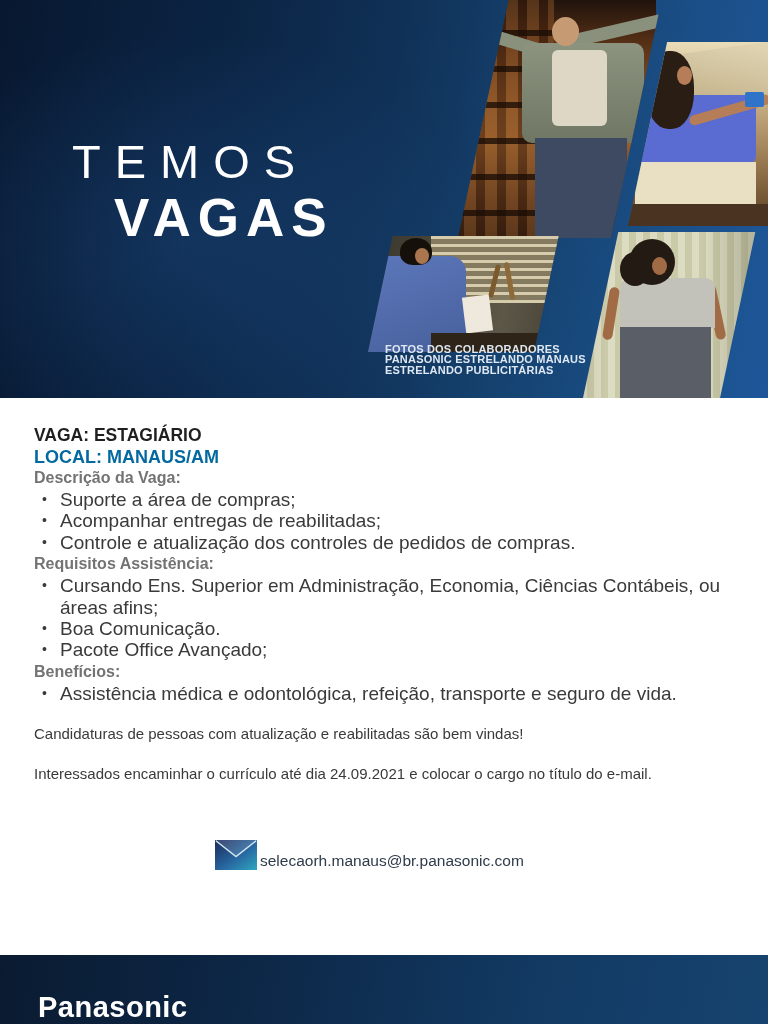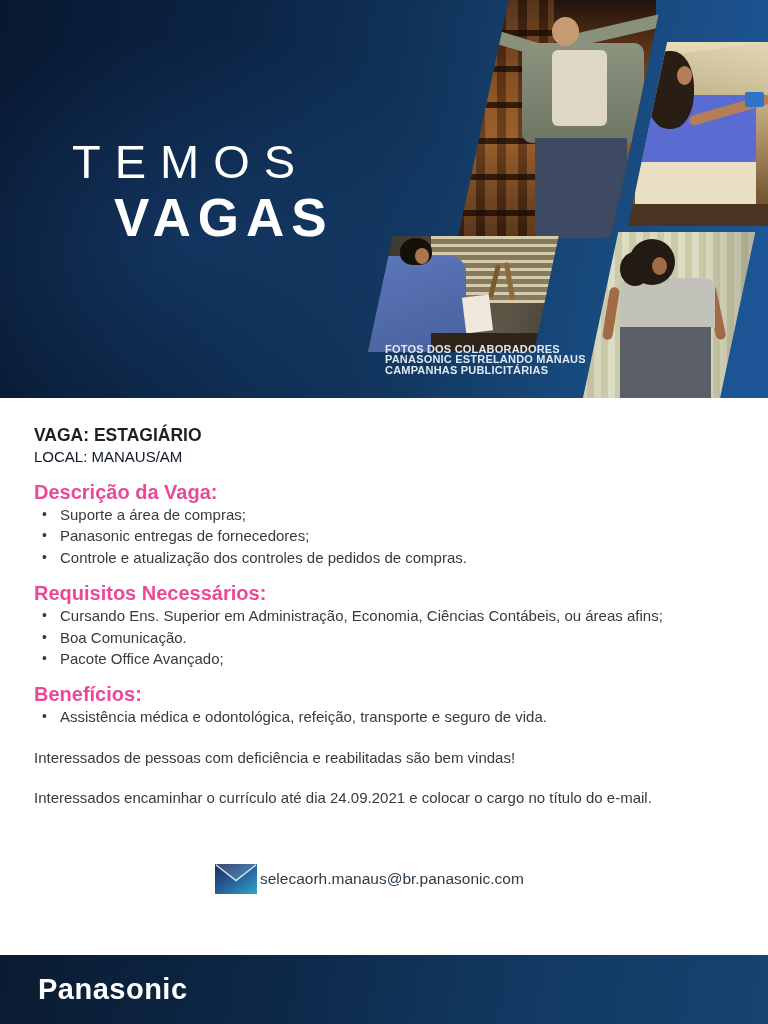--- a/index.html
+++ b/index.html
@@ -87,35 +87,35 @@
   .s4 .armL { left:30%; top:33%; width:10px; height:32%; border-radius:5px; background:#a06b45; transform:rotate(9deg); }
   .s4 .armR { left:76%; top:32%; width:10px; height:33%; border-radius:5px; background:#a06b45; transform:rotate(-12deg); }
   .s4 .pants { left:36%; top:57%; width:40%; height:43%; background:#5a5e66; }
 
   
   .main {
     position:absolute; left:0; top:398px; width:768px; height:557px;
     background:#fff; padding:26px 40px 0 34px; color:#3a3a3a;
   }
   .job-title { font-size:17.5px; font-weight:bold; color:#1f1f1f; line-height:23px; }
-  .job-location { font-size:15px; font-weight:normal; color:#0f172a; line-height:20px; }
-  .section-heading { font-size:20px; font-weight:bold; color:#ec4899; line-height:21px; margin-top:15px; }
+  .job-location { font-size:18px; font-weight:bold; color:#0369a1; line-height:20px; }
+  .section-heading { font-size:16px; font-weight:bold; color:#737373; line-height:21px; margin-top:0; }
   ul.bullets { list-style:none; margin-top:1px; }
-  ul.bullets li { position:relative; font-size:15px; line-height:21.4px; padding-left:26px; }
+  ul.bullets li { position:relative; font-size:19px; line-height:21.4px; padding-left:26px; }
   ul.bullets li::before { content:"\2022"; position:absolute; left:8px; top:0; font-size:14px; color:#3a3a3a; }
   .note { font-size:15px; line-height:20px; margin-top:20px; }
-  .email-row { display:flex; align-items:center; margin-top:56px; margin-left:181px; }
+  .email-row { display:flex; align-items:flex-end; margin-top:56px; margin-left:181px; }
   .email-icon { width:42px; height:30px; flex:0 0 auto; }
   .email-text { font-size:15.5px; color:#2e3b49; margin-left:3px; }
 
   
   .footer {
     position:absolute; left:0; top:955px; width:768px; height:69px;
     background:linear-gradient(100deg,#0a1b31 0%,#0d2848 35%,#123a63 70%,#16436f 100%);
-    display:flex; align-items:center;
+    display:flex; align-items:flex-end;
   }
   .footer-logo { margin-left:38px; color:#ffffff; font-size:29px; font-weight:bold; letter-spacing:0.5px; }
 </style>
 </head>
 <body>
 
 <div class="banner">
   <div class="banner-glow"></div>
 
   <div id="photo1" class="photo">
@@ -170,48 +170,48 @@
   </div>
 
   <div class="banner-title">
     <div class="title-line1">TEMOS</div>
     <div class="title-line2">VAGAS</div>
   </div>
 
   <div class="banner-caption">
     <div>FOTOS DOS COLABORADORES</div>
     <div>PANASONIC ESTRELANDO MANAUS</div>
-    <div>CAMPANHAS PUBLICITÁRIAS</div>
+    <div>ESTRELANDO PUBLICITÁRIAS</div>
   </div>
 </div>
 
 <div class="main">
   <div class="job-title">VAGA: ESTAGIÁRIO</div>
   <div class="job-location">LOCAL: MANAUS/AM</div>
 
   <div class="section-heading">Descrição da Vaga:</div>
   <ul class="bullets">
     <li>Suporte a área de compras;</li>
-    <li>Panasonic entregas de fornecedores;</li>
+    <li>Acompanhar entregas de reabilitadas;</li>
     <li>Controle e atualização dos controles de pedidos de compras.</li>
   </ul>
 
-  <div class="section-heading">Requisitos Necessários:</div>
+  <div class="section-heading">Requisitos Assistência:</div>
   <ul class="bullets">
     <li>Cursando Ens. Superior em Administração, Economia, Ciências Contábeis, ou áreas afins;</li>
     <li>Boa Comunicação.</li>
     <li>Pacote Office Avançado;</li>
   </ul>
 
   <div class="section-heading">Benefícios:</div>
   <ul class="bullets">
     <li>Assistência médica e odontológica, refeição, transporte e seguro de vida.</li>
   </ul>
 
-  <div class="note">Interessados de pessoas com deficiência e reabilitadas são bem vindas!</div>
+  <div class="note">Candidaturas de pessoas com atualização e reabilitadas são bem vindas!</div>
   <div class="note">Interessados encaminhar o currículo até dia 24.09.2021 e colocar o cargo no título do e-mail.</div>
 
   <div class="email-row">
     <svg class="email-icon" viewBox="0 0 42 30" xmlns="http://www.w3.org/2000/svg">
       <defs>
         <linearGradient id="envGrad" x1="0" y1="0" x2="1" y2="1">
           <stop offset="0" stop-color="#1d2a5a"></stop>
           <stop offset="0.55" stop-color="#2766a0"></stop>
           <stop offset="1" stop-color="#2fa7c0"></stop>
         </linearGradient>

